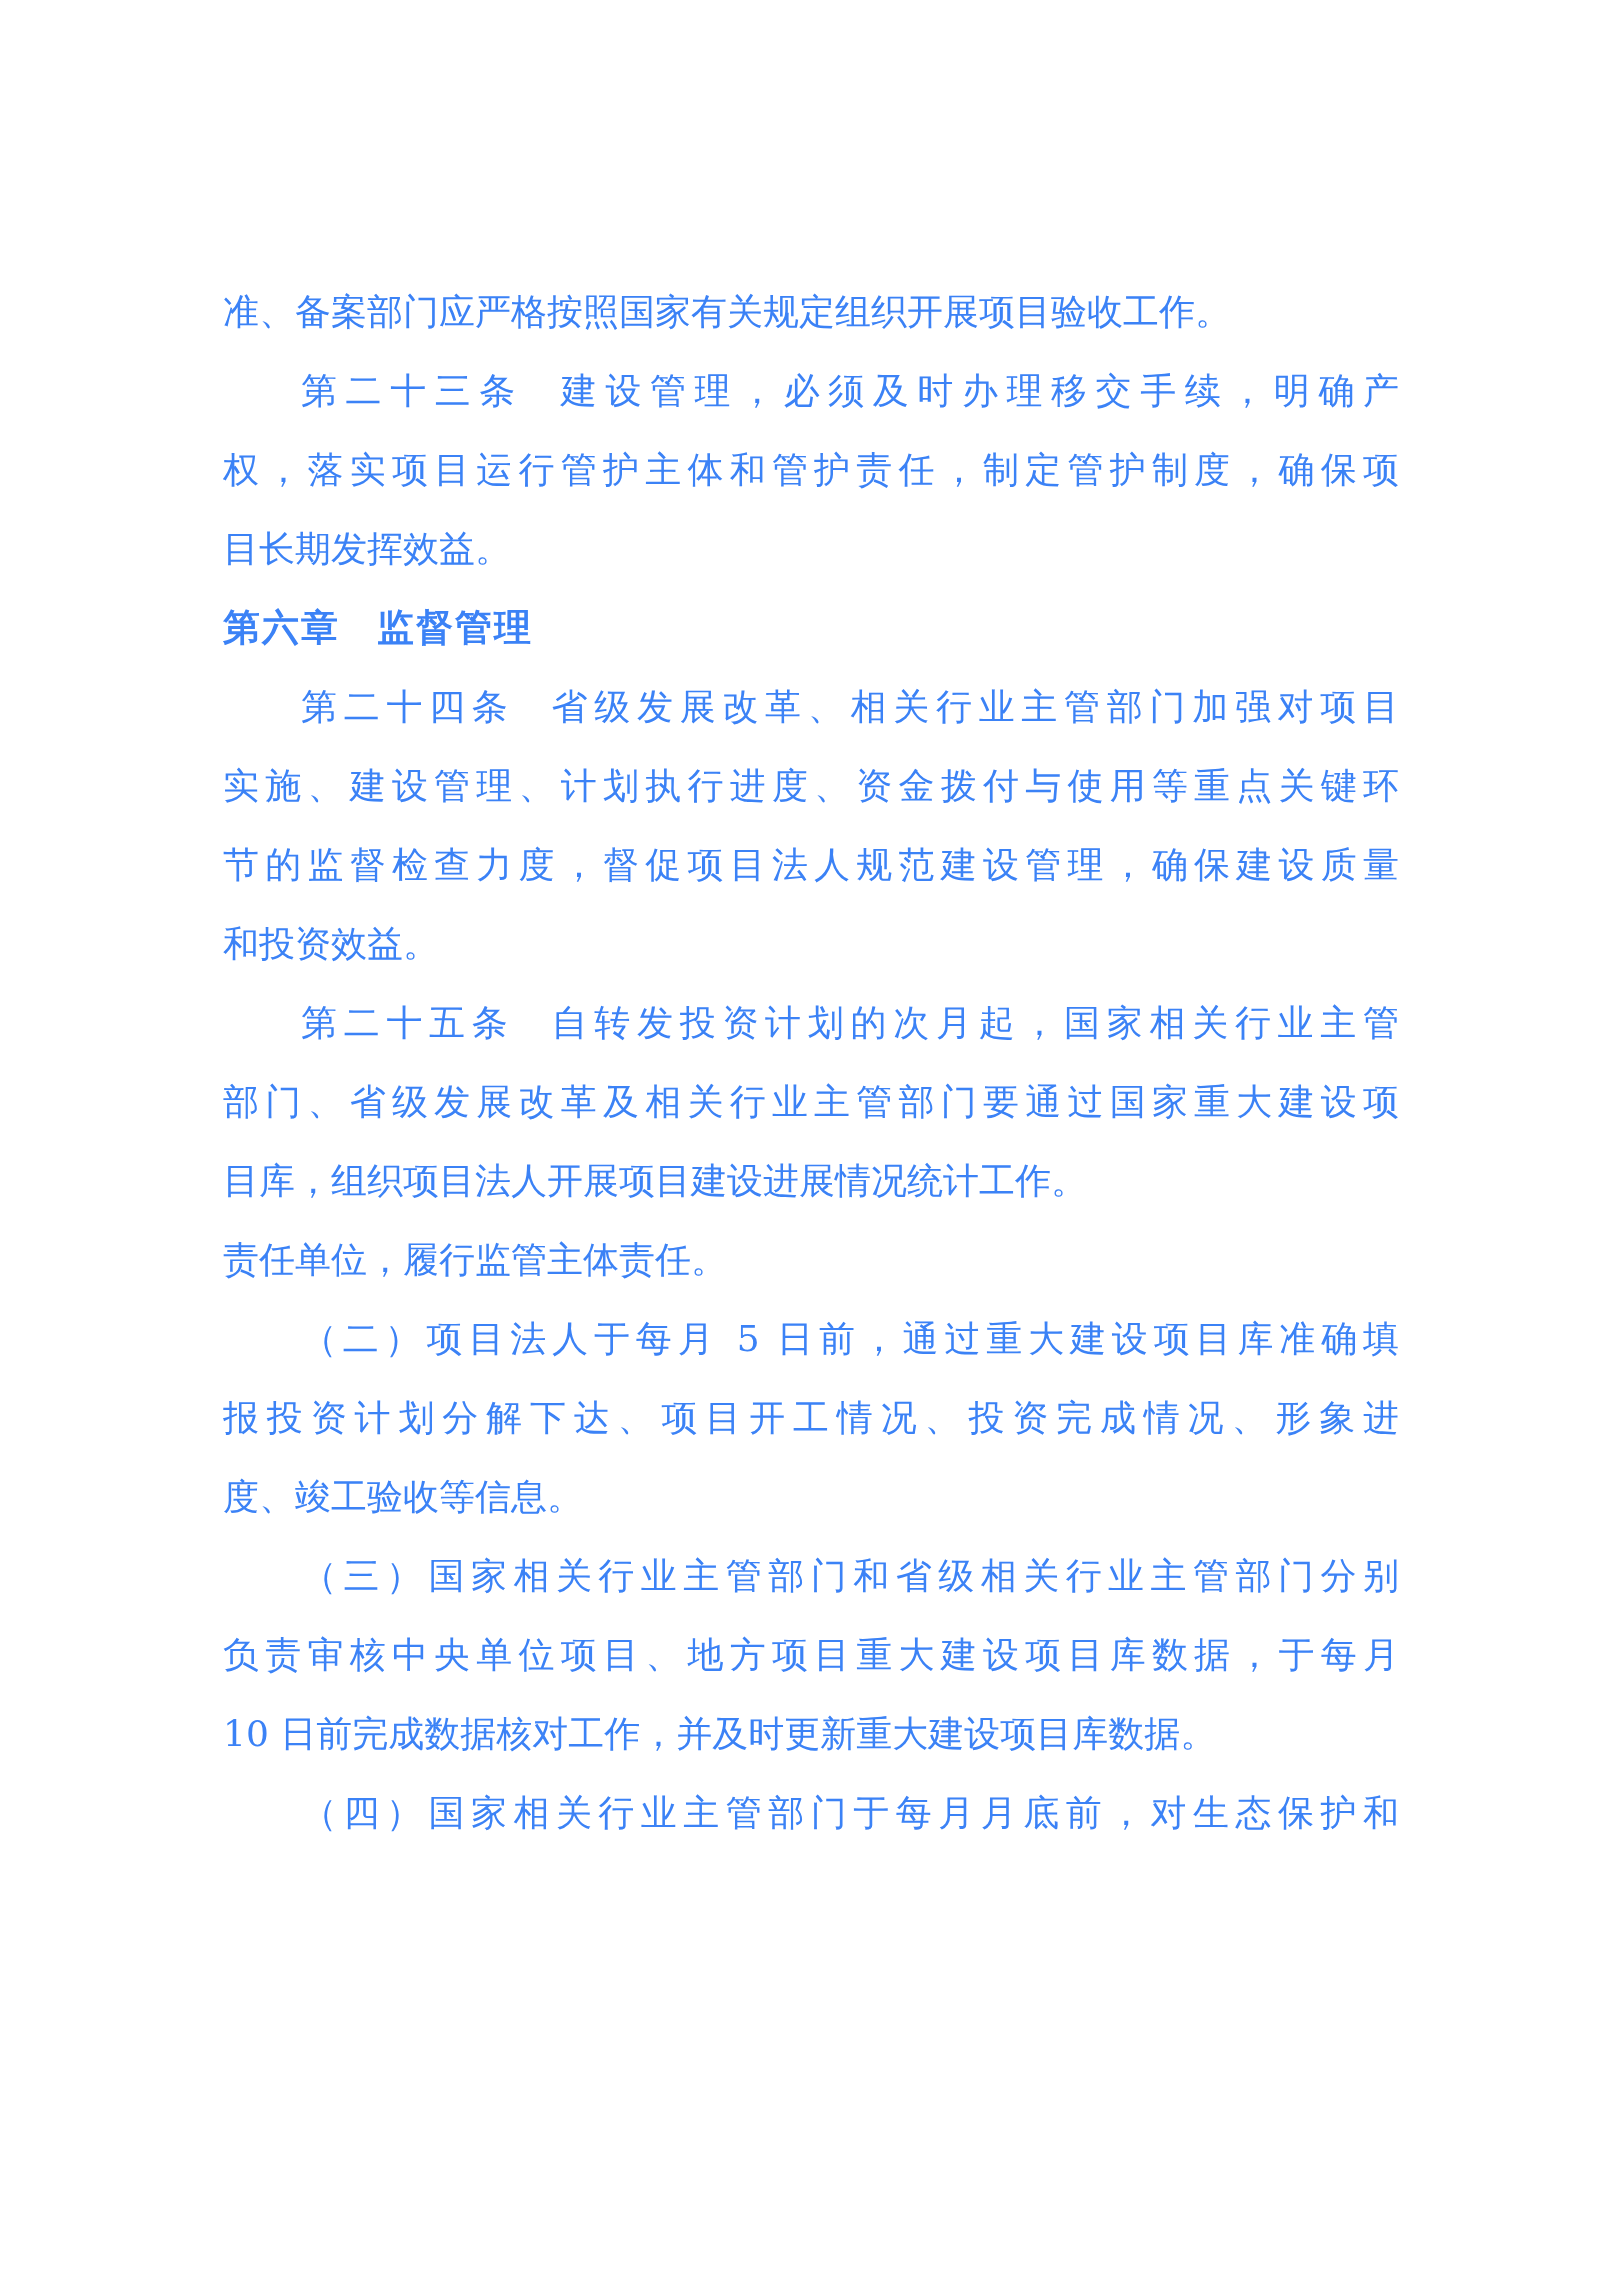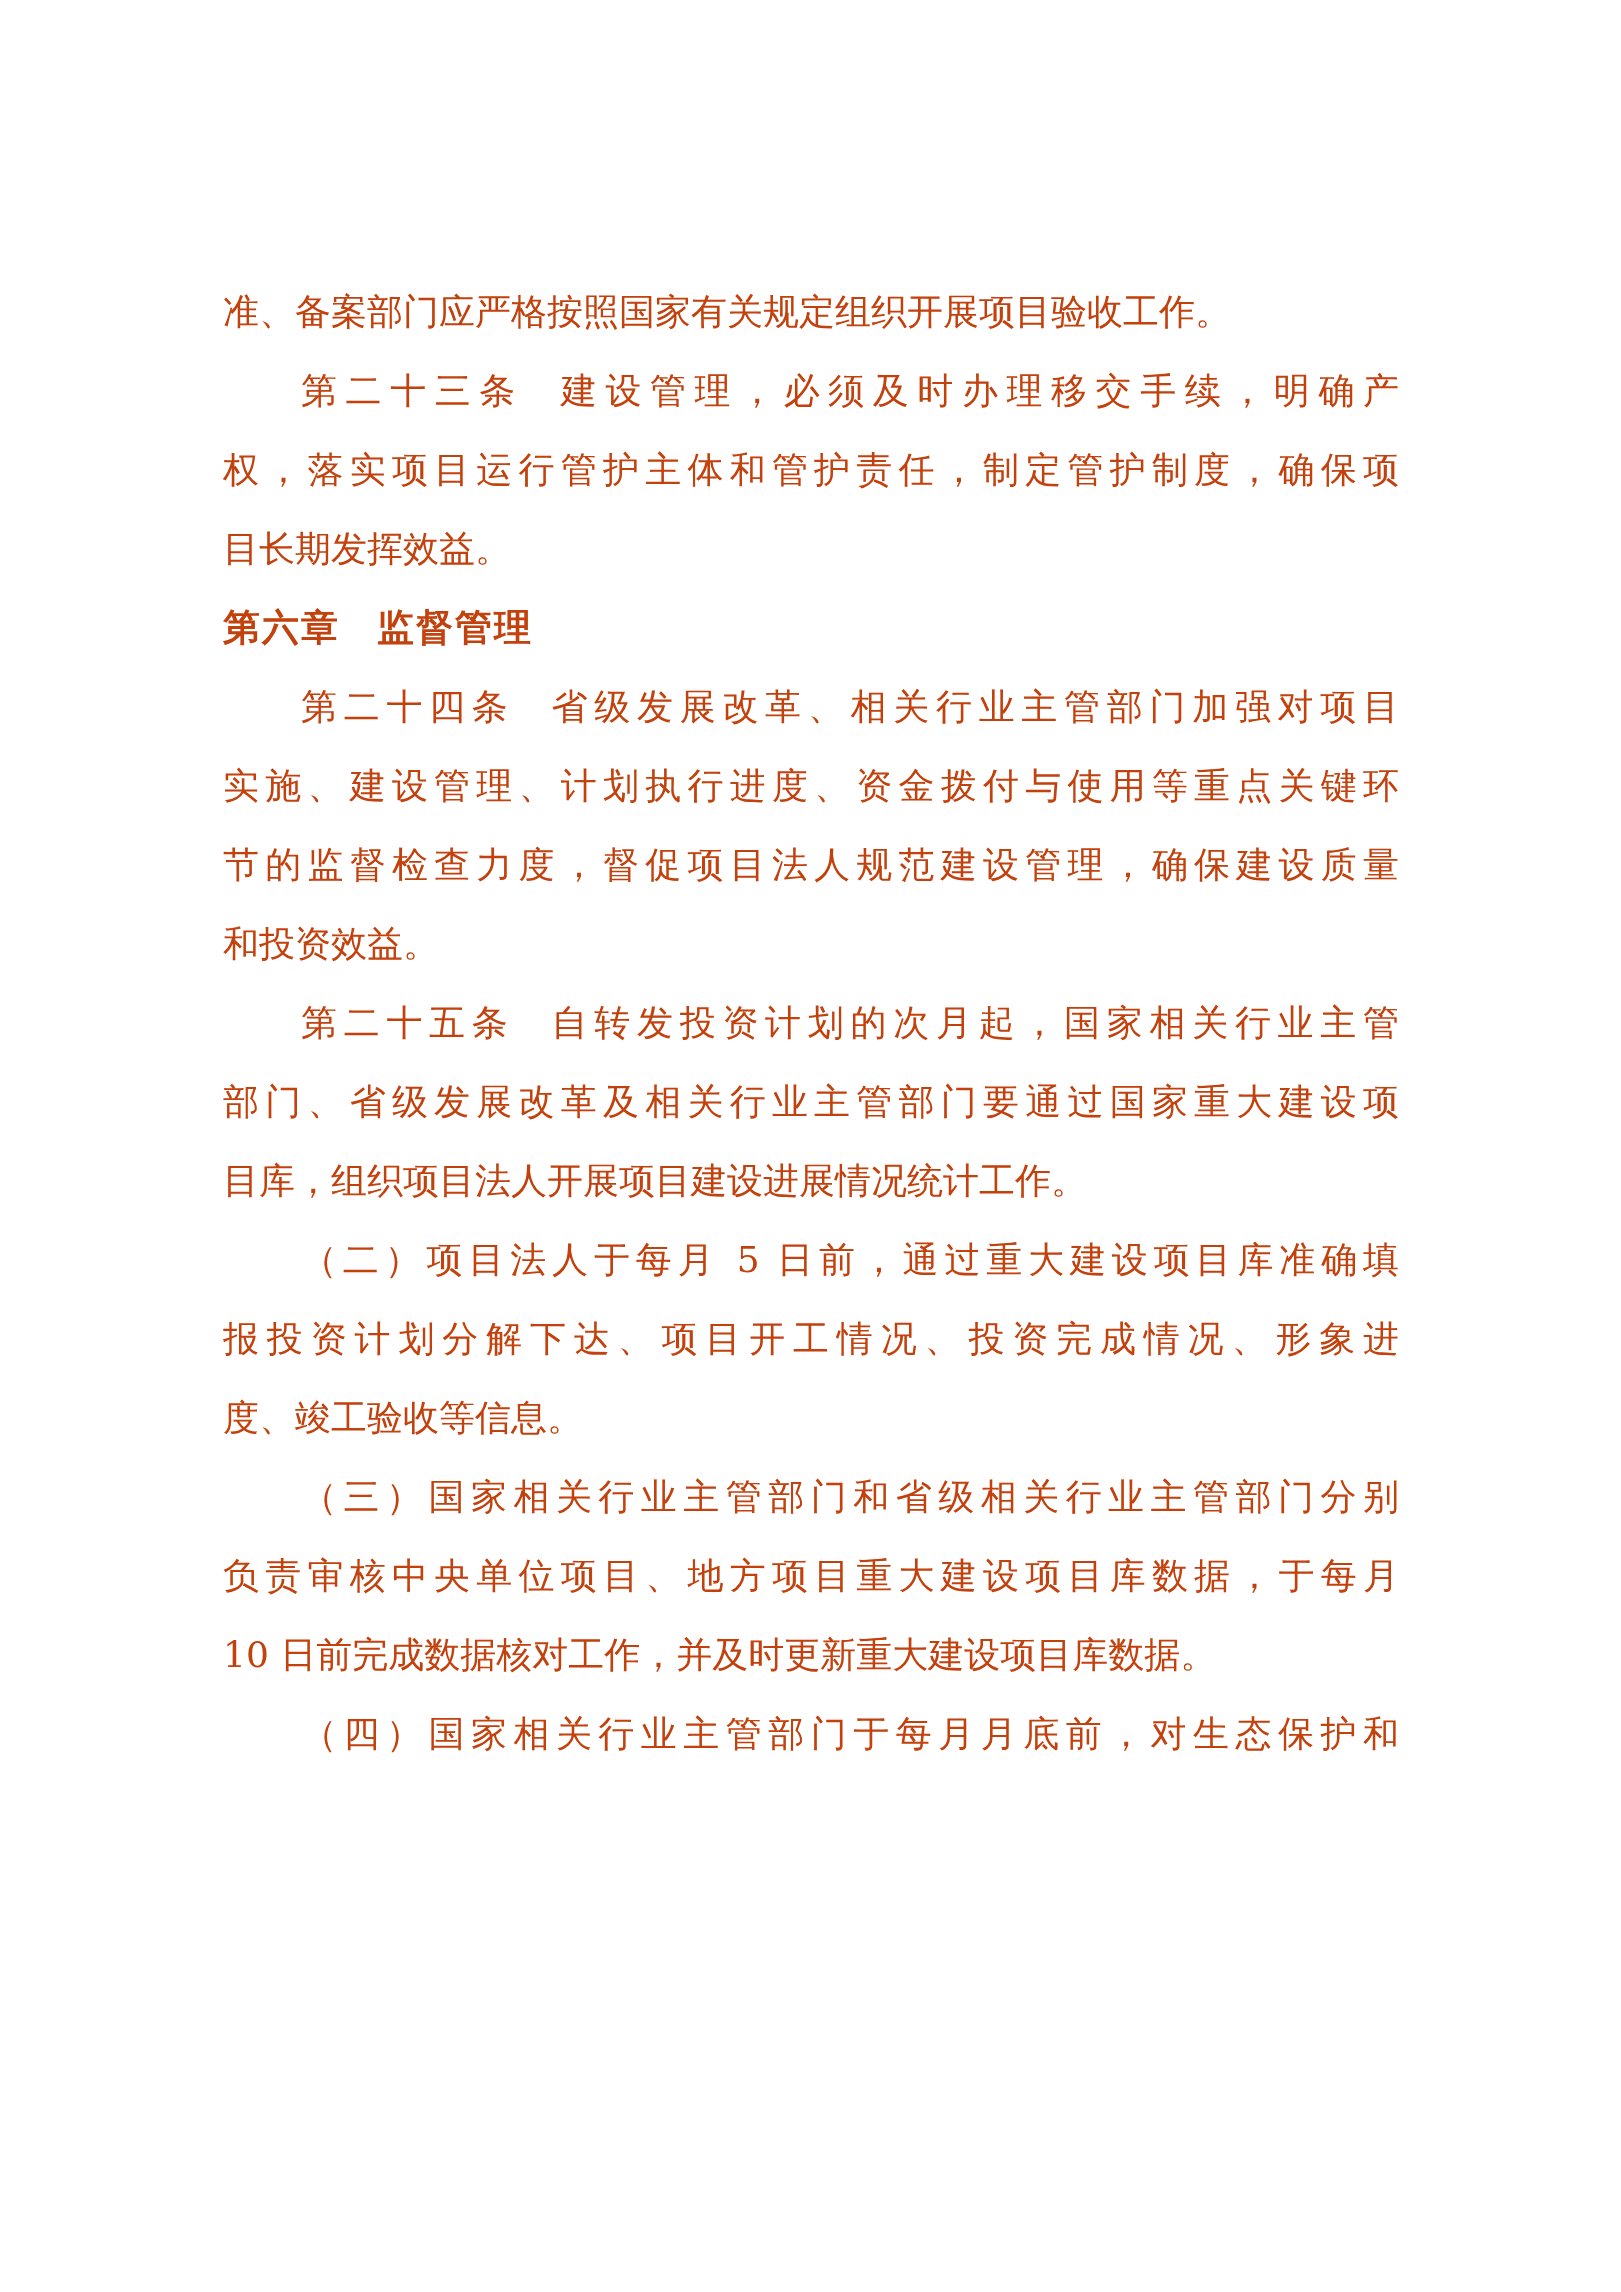--- a/index.html
+++ b/index.html
@@ -2,21 +2,21 @@
 <html><head>
 <meta charset="utf-8">
 <style>
   html, body { margin: 0; padding: 0; background: #ffffff; }
   body { width: 1621px; height: 2293px; position: relative; overflow: hidden; }
   .page {
     position: absolute;
     left: 223px;
     top: 272px;
     width: 1176px;
-    color: #c2410c;
+    color: #3b82f6;
     font-family: "DejaVu Serif", "Liberation Serif", serif;
     font-size: 36px;
     line-height: 79px;
   }
   .line {
     height: 79px;
     white-space: nowrap;
     text-align: justify;
     text-align-last: justify;
     letter-spacing: 0;
@@ -53,20 +53,21 @@
 
   <div class="line indent"><span class="art-label">第二十四条</span><span>省级发展改革、相关行业主管部门加强对项目</span></div>
   <div class="line">实施、建设管理、计划执行进度、资金拨付与使用等重点关键环</div>
   <div class="line">节的监督检查力度，督促项目法人规范建设管理，确保建设质量</div>
   <div class="line last">和投资效益。</div>
 
   <div class="line indent"><span class="art-label">第二十五条</span><span>自转发投资计划的次月起，国家相关行业主管</span></div>
   <div class="line">部门、省级发展改革及相关行业主管部门要通过国家重大建设项</div>
   <div class="line last">目库，组织项目法人开展项目建设进展情况统计工作。</div>
 
+  <div class="line last">责任单位，履行监管主体责任。</div>
 
   <div class="line indent">（二）项目法人于每月 5 日前，通过重大建设项目库准确填</div>
   <div class="line">报投资计划分解下达、项目开工情况、投资完成情况、形象进</div>
   <div class="line last">度、竣工验收等信息。</div>
 
   <div class="line indent">（三）国家相关行业主管部门和省级相关行业主管部门分别</div>
   <div class="line">负责审核中央单位项目、地方项目重大建设项目库数据，于每月</div>
   <div class="line last">10 日前完成数据核对工作，并及时更新重大建设项目库数据。</div>
 
   <div class="line indent">（四）国家相关行业主管部门于每月月底前，对生态保护和</div>

